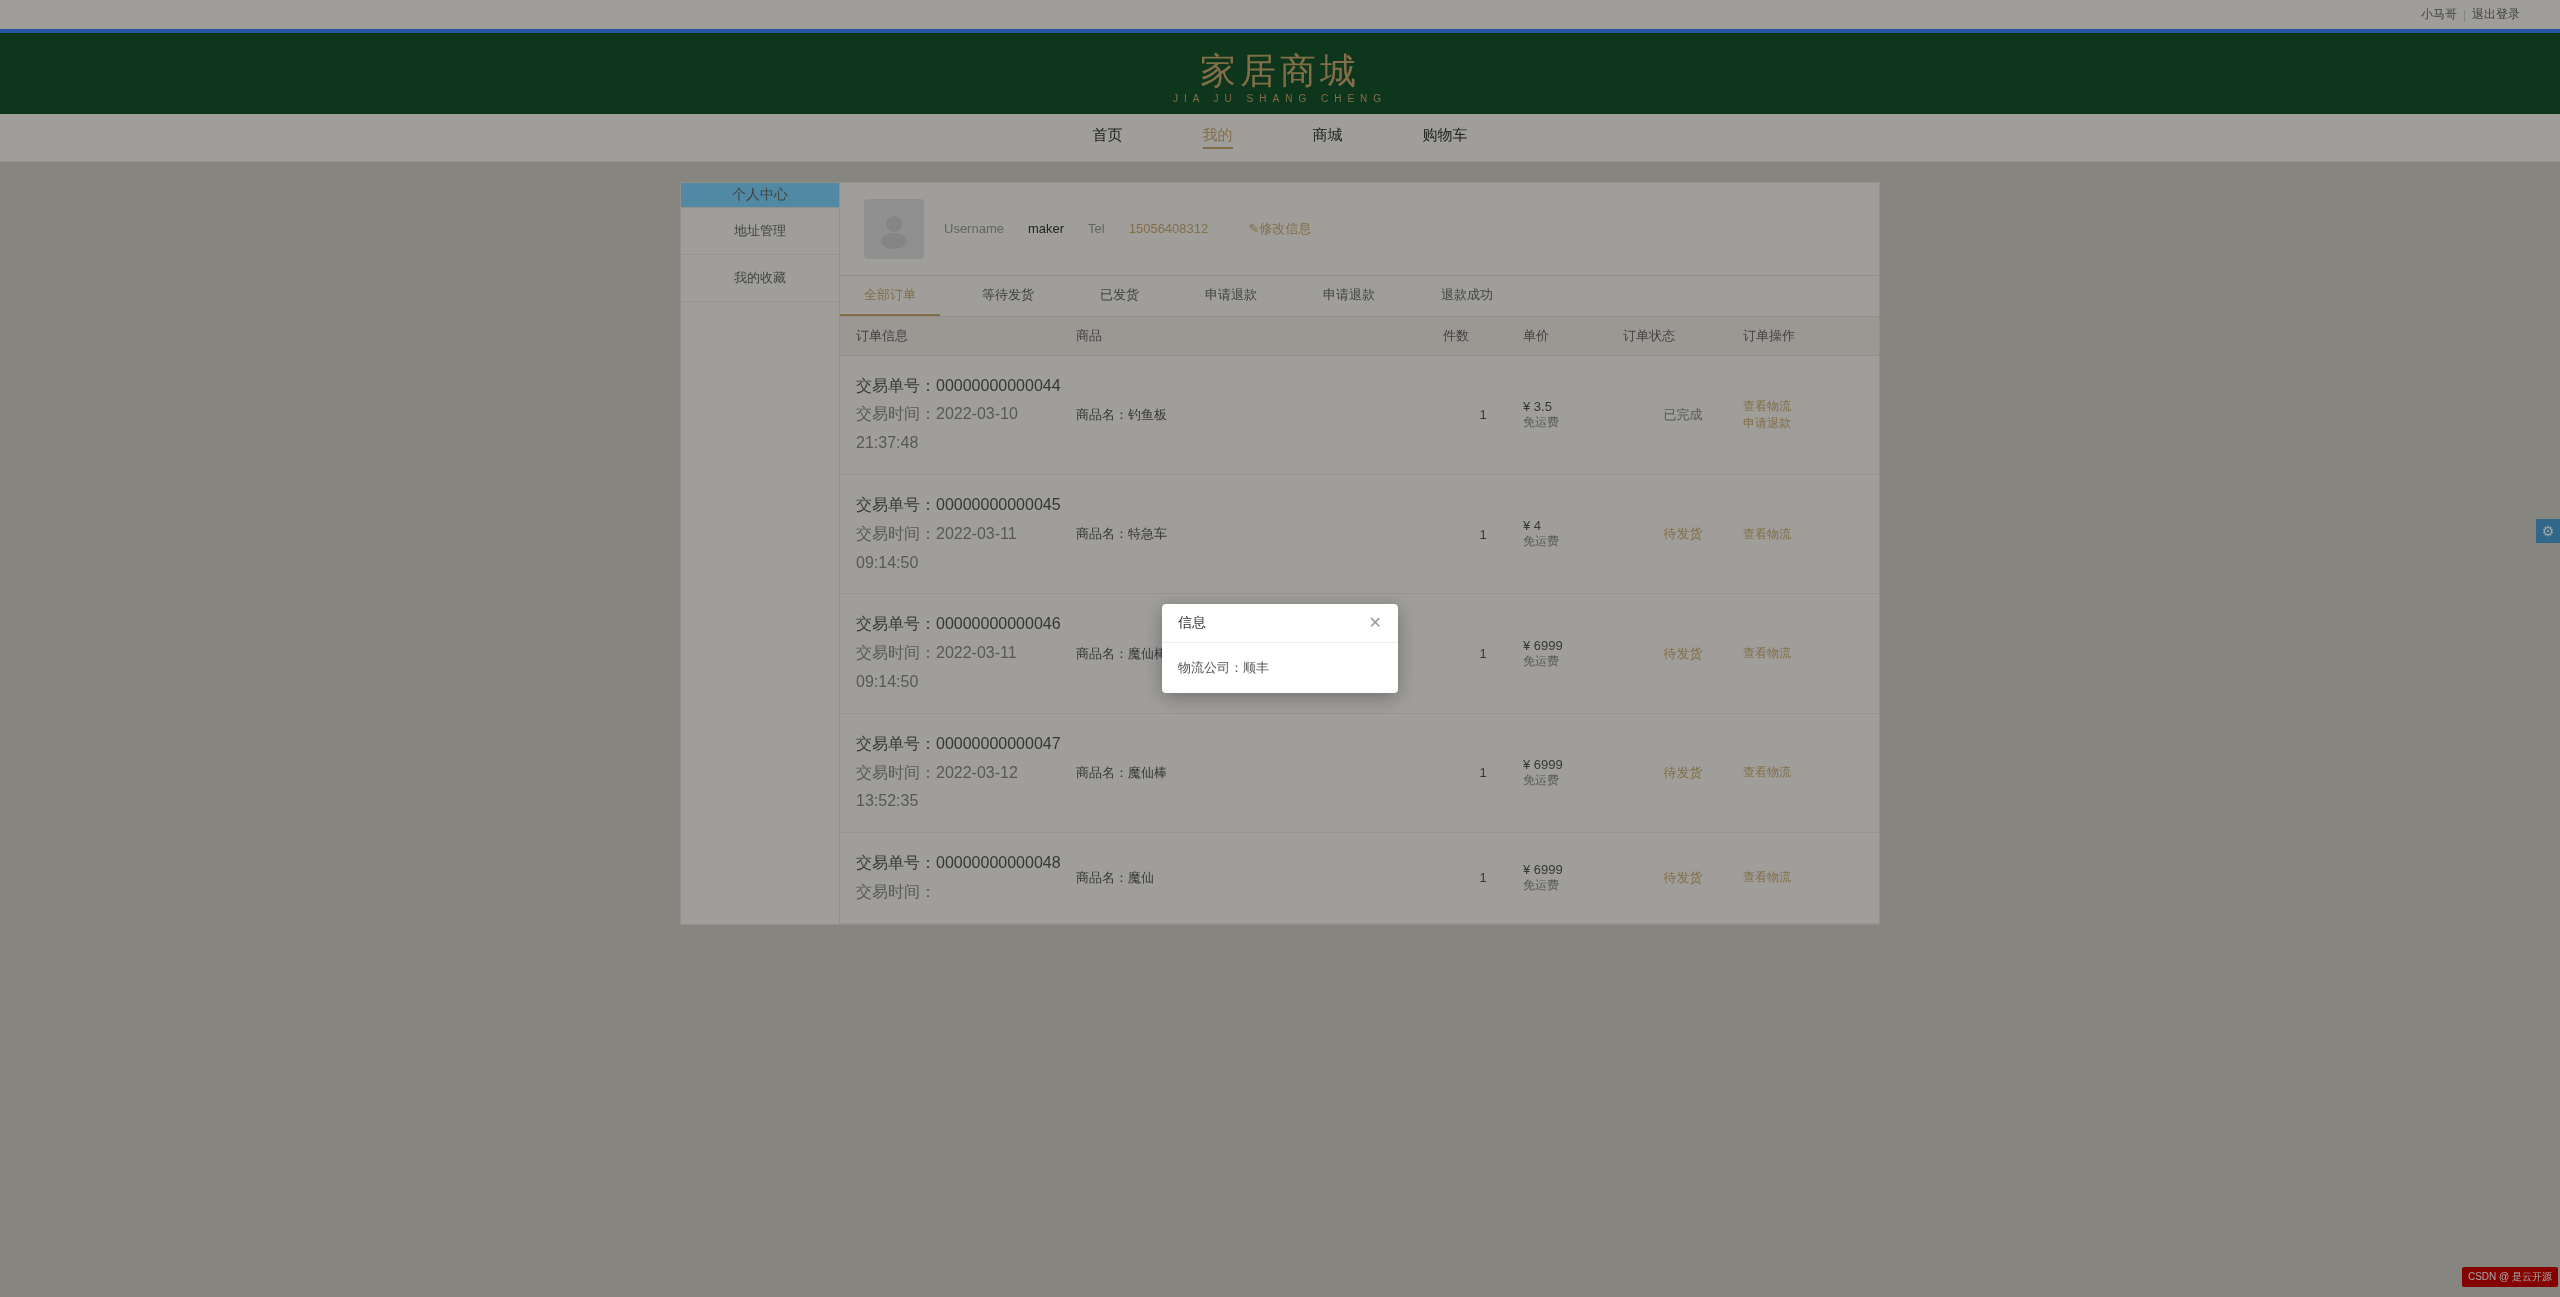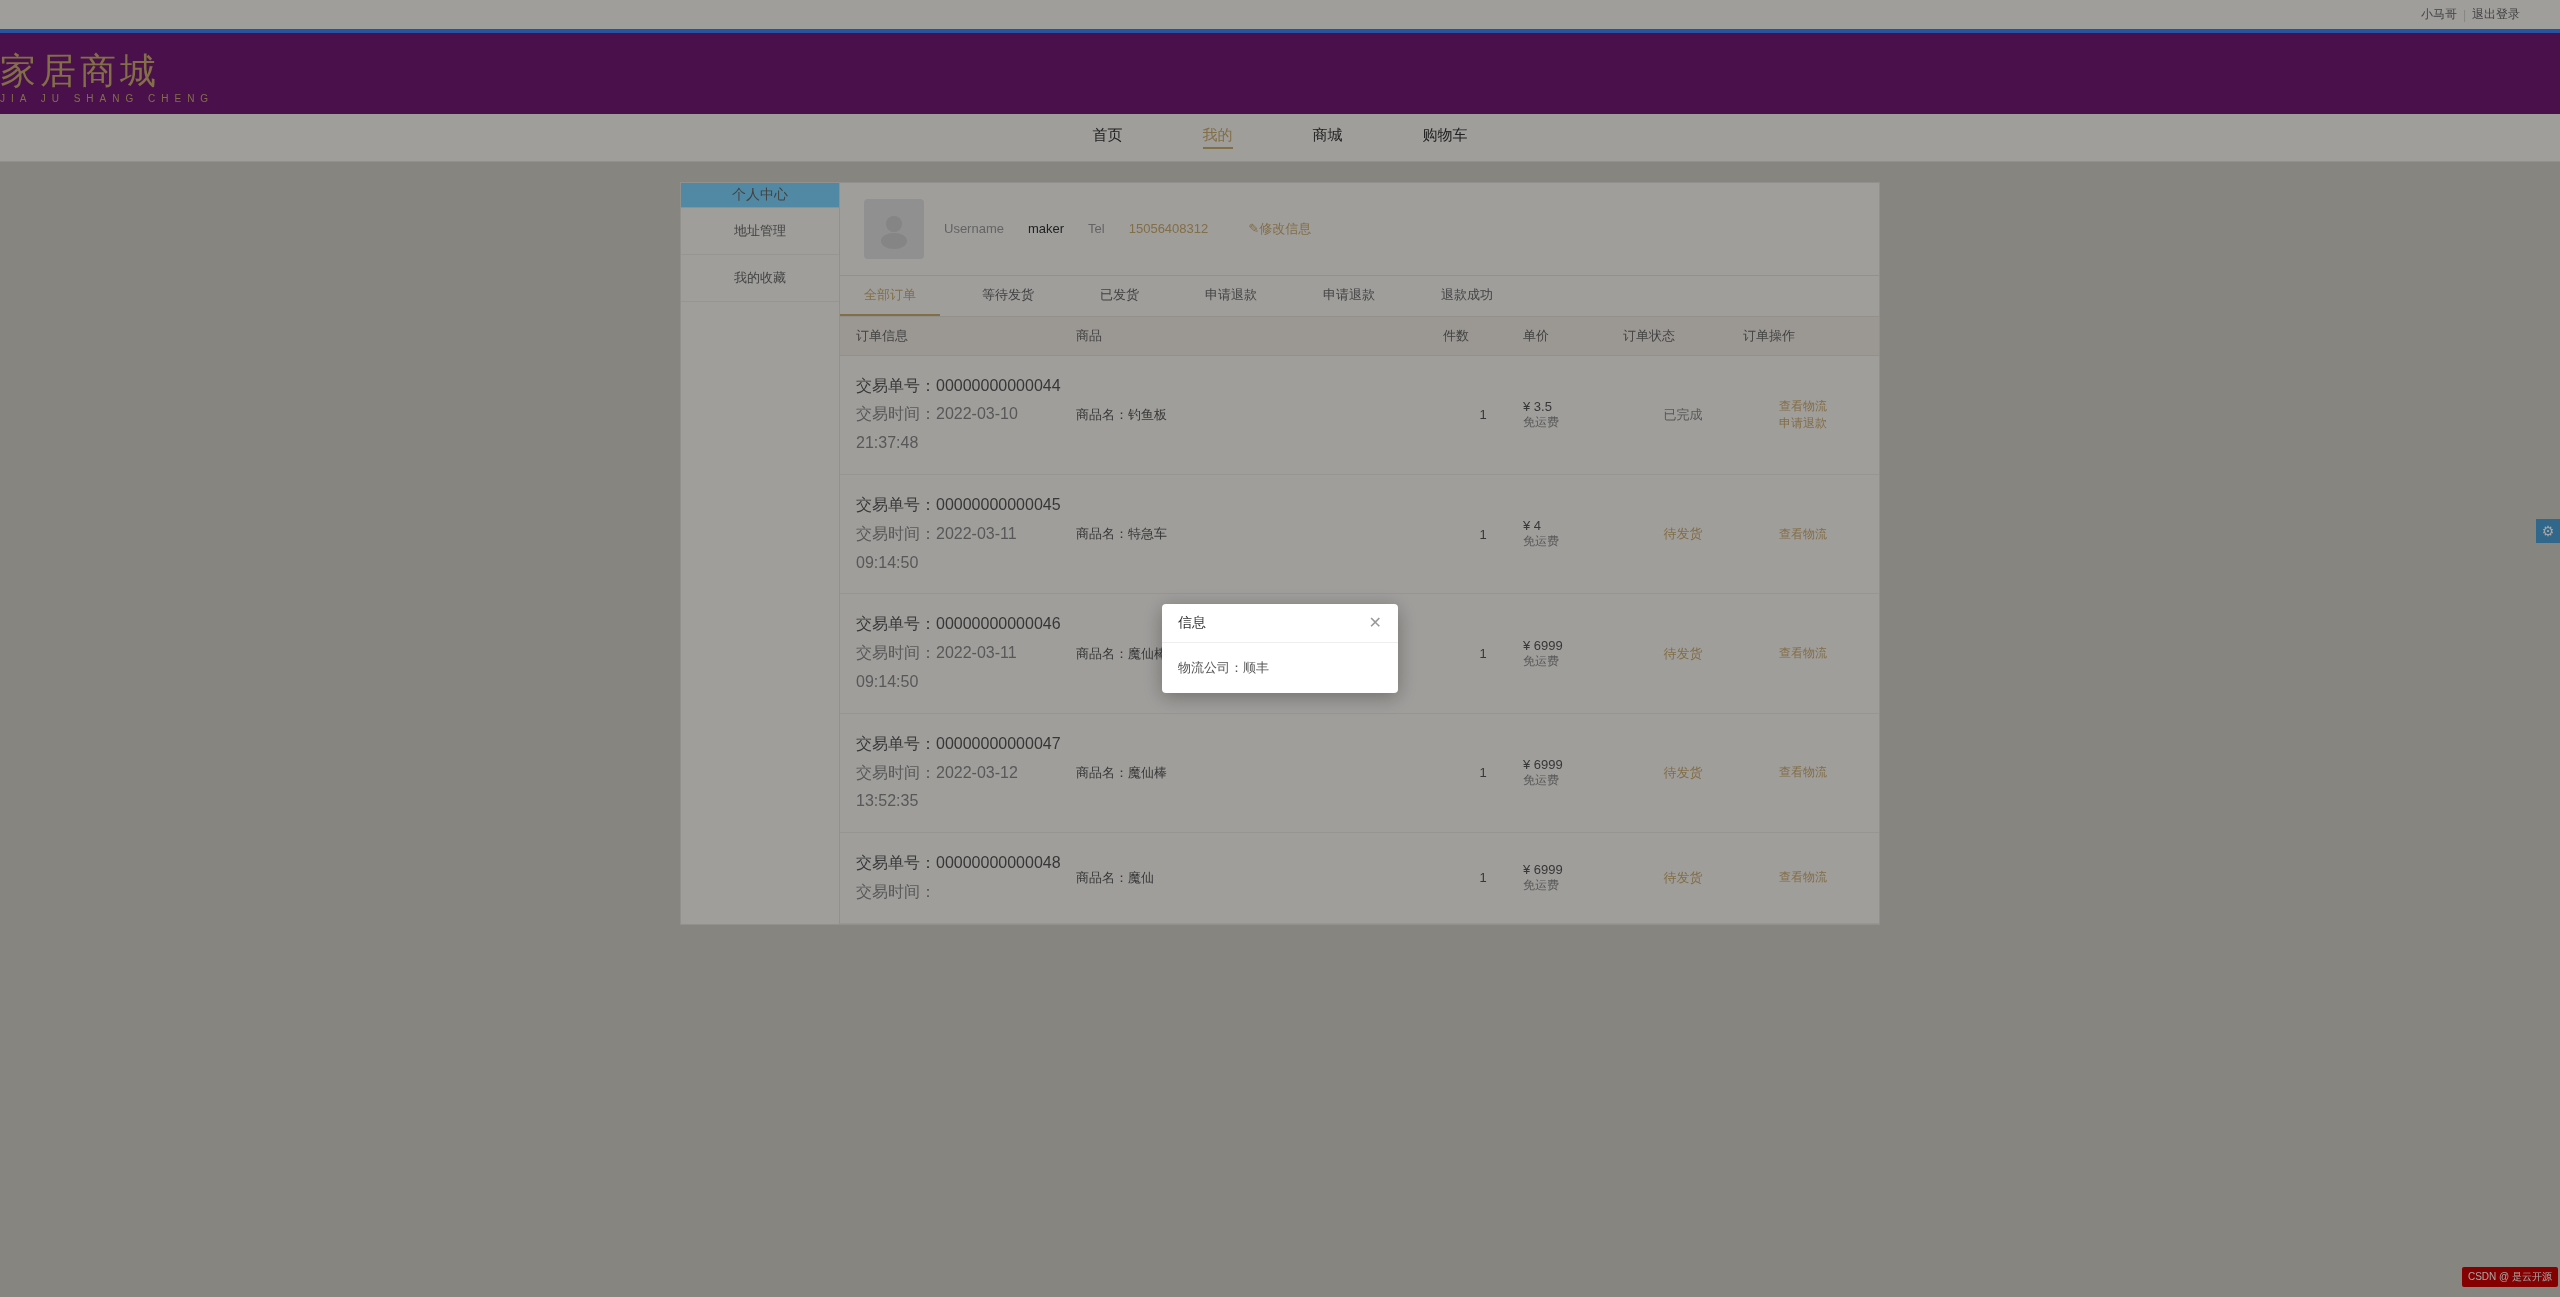--- a/index.html
+++ b/index.html
@@ -21,21 +21,22 @@
       font-size: 12px;
       color: #666;
       border-bottom: 4px solid #3b82f6;
     }
     .top-bar .username { color: #666; }
     .top-bar .divider { margin: 0 6px; color: #ccc; }
     .top-bar .logout { color: #666; cursor: pointer; }
 
     
     .header {
-      background: #701a75;
+      background: #14532d;
+      text-align: center;
       padding: 18px 0 10px;
     }
     .logo-title {
       font-size: 36px;
       color: #c8a96e;
       letter-spacing: 4px;
       font-weight: 400;
       line-height: 1.1;
     }
     .logo-subtitle {
@@ -184,21 +185,21 @@
     .order-info { font-size: 16px; color: #666; line-height: 1.8; }
     .order-info .tx-no { color: #555; }
     .order-info .tx-time { color: #888; }
     .product-name { color: #555; }
     .qty-cell { text-align: center; color: #555; }
     .price-cell { color: #555; }
     .price-cell .free-ship { color: #888; font-size: 12px; }
     .status-cell { text-align: center; color: #888; }
     .status-cell.pending { color: #c8a96e; }
     .status-cell.completed { color: #888; }
-    .action-cell { text-align: center; }
+    .action-cell { text-align: left; }
     .action-link { color: #c8a96e; cursor: pointer; display: block; font-size: 12px; }
 
     
     .overlay {
       position: fixed;
       top: 0; left: 0; right: 0; bottom: 0;
       background: rgba(0,0,0,0.35);
       z-index: 100;
       display: flex;
       align-items: center;

